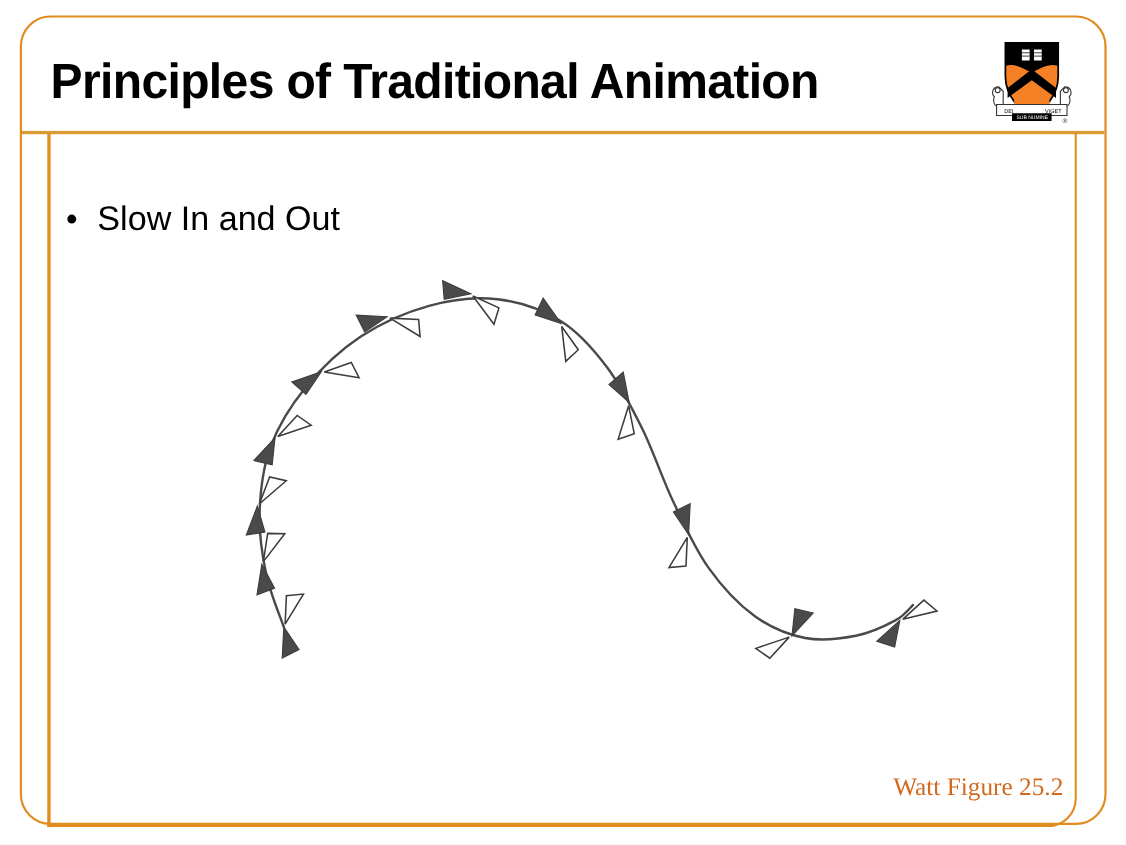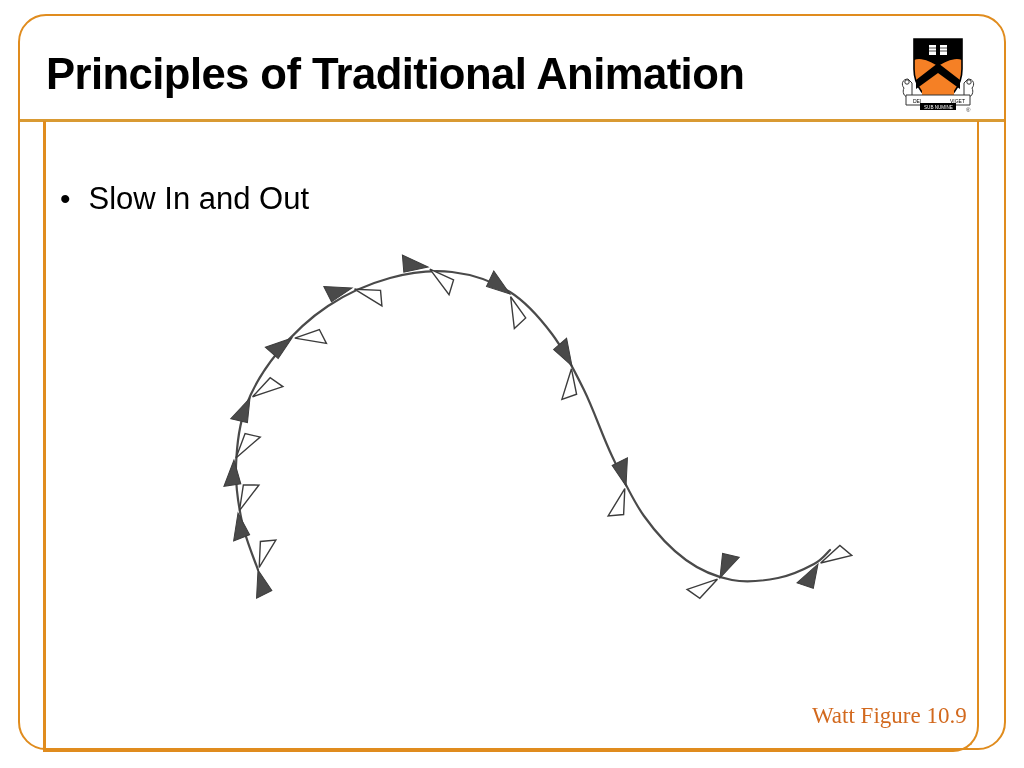--- a/index.html
+++ b/index.html
@@ -232,15 +232,15 @@
             <path d="M 2 2 L 26 12 L 22 27 Z" fill="#FFFFFF" stroke="#3C3C3C" stroke-width="1.4"></path>
           </g>
           <g transform="translate(638,334) rotate(295)">
             <path d="M 0 0 L -26 -11 L -24 6 Z" fill="#4A4A4A" stroke="#3C3C3C" stroke-width="1"></path>
             <path d="M 2 2 L 26 12 L 22 27 Z" fill="#FFFFFF" stroke="#3C3C3C" stroke-width="1.4"></path>
           </g>
         </g>
     </svg>
   </div>
 
-  <div class="attribution">Watt Figure 10.9</div>
+  <div class="attribution">Watt Figure 25.2</div>
 
 </div>
 
 </body></html>

